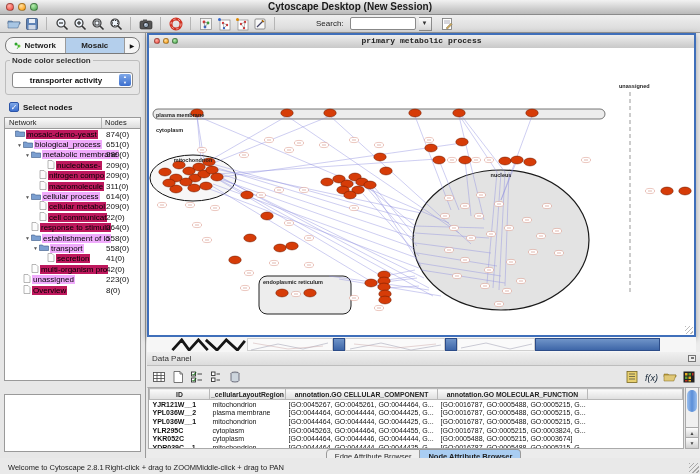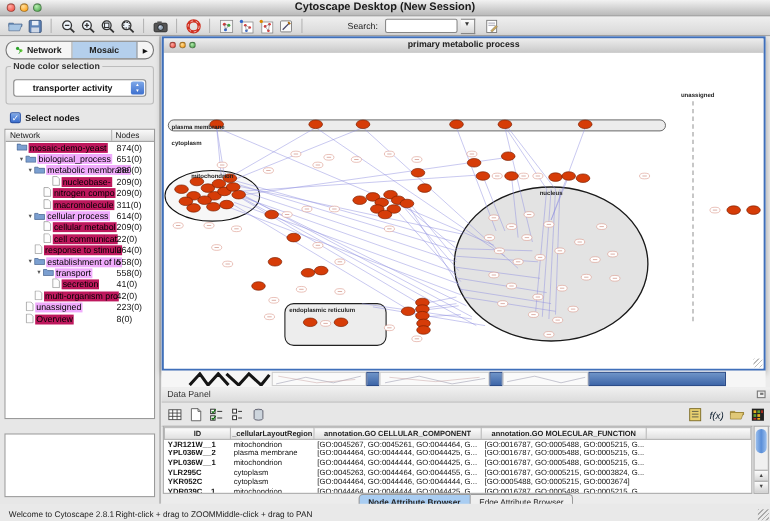--- a/index.html
+++ b/index.html
@@ -75,21 +75,21 @@
   .tcount{position:absolute;left:101px;color:#111;}
   .trow.sel .tcount{color:#fff;}
   .birdseye{position:absolute;left:4px;bottom:6px;width:137px;height:58px;background:#fff;
     border:1px solid #9a9a9a;box-sizing:border-box;}
   
   .rarea{position:absolute;left:147px;top:33px;width:553px;height:425px;background:#ececec;}
   .netwin{position:absolute;left:0;top:0;width:549px;height:304px;border:2px solid #3f6fba;
     box-sizing:border-box;background:#fff;box-shadow:0 2px 6px rgba(0,0,0,.35);}
   .nw-titlebar{height:13px;background:linear-gradient(#ededed,#c8c8c8);border-bottom:1px solid #8a8a8a;position:relative;}
   .nw-titlebar .title{position:absolute;left:0;right:0;top:1px;text-align:center;font-size:8px;
-    font-weight:bold;color:#222;}
+    font-weight:bold;color:#222;font-family:Liberation Mono, monospace;}
   .nw-lights{position:absolute;left:5px;top:3px;display:flex;gap:3px;}
   .nw-lights .light{width:6px;height:6px;}
   .nw-canvas{position:absolute;left:0;top:13px;right:0;bottom:0;background:#fff;overflow:hidden;}
   .nw-grip{position:absolute;right:1px;bottom:1px;width:8px;height:8px;
     background:repeating-linear-gradient(135deg,#bbb 0 1px,transparent 1px 3px);}
   
   .bstrip{position:absolute;left:0;top:304px;width:549px;height:15px;background:#f6f6f6;overflow:hidden;}
   .bfrag{position:absolute;top:1px;height:13px;}
   .bblue{background:linear-gradient(#6f94c8,#3e66a8);border:1px solid #2c4c88;box-sizing:border-box;}
   .bfaint{background:#fafafa;border:1px solid #cfcfcf;box-sizing:border-box;}
@@ -863,22 +863,22 @@
         </table>
       </div>
       <div class="vsb">
         <div class="thumb"></div>
         <div class="btn up">▲</div>
         <div class="btn dn">▼</div>
       </div>
     </div>
 
     <div class="btabs" id="btabs">
+        <div class="btab">Edge Attribute Browser</div>
         <div class="btab sel">Node Attribute Browser</div>
-        <div class="btab">Edge Attribute Browser</div>
       </div>
   </div>
 
   <div class="statusbar">
     <span class="st1">Welcome to Cytoscape 2.8.1</span>
     <span class="st2">Right-click + drag to ZOOM</span>
     <span class="st3">Middle-click + drag to PAN</span>
     <div class="wgrip"></div>
   </div>
 </div>

